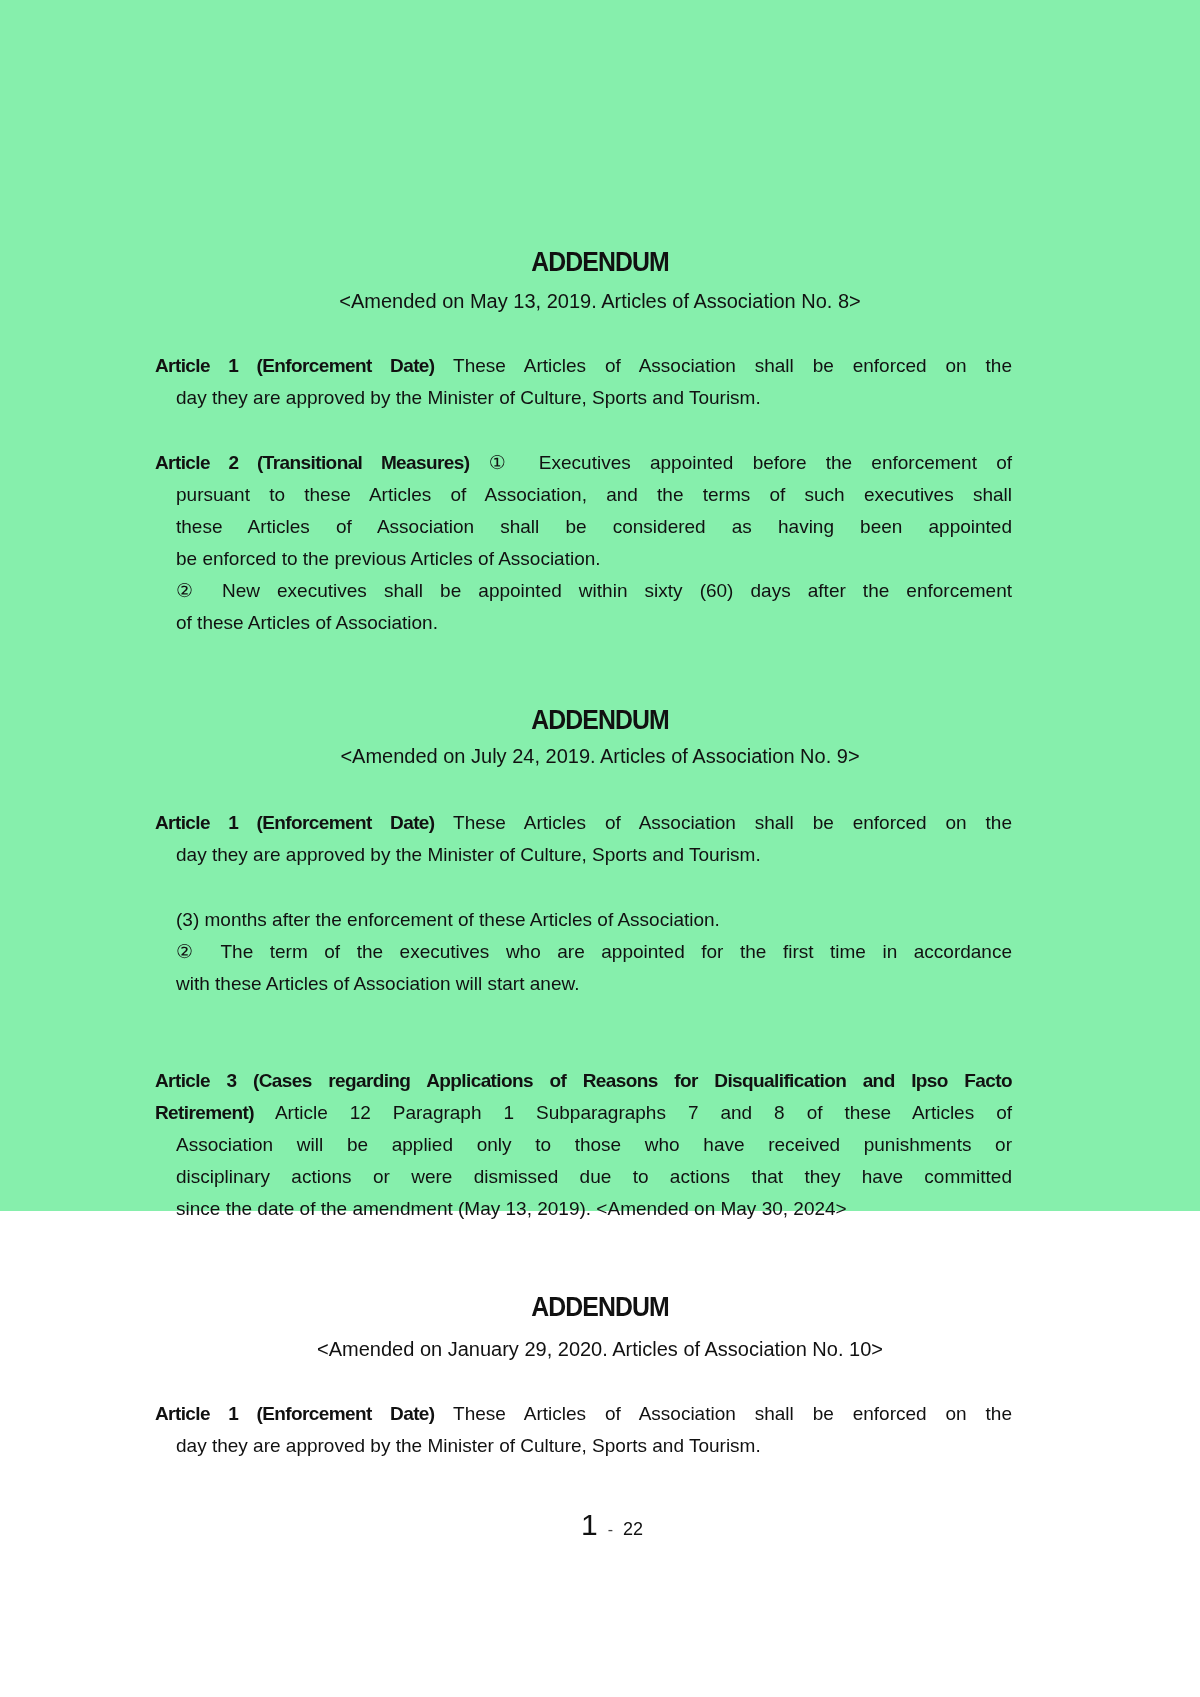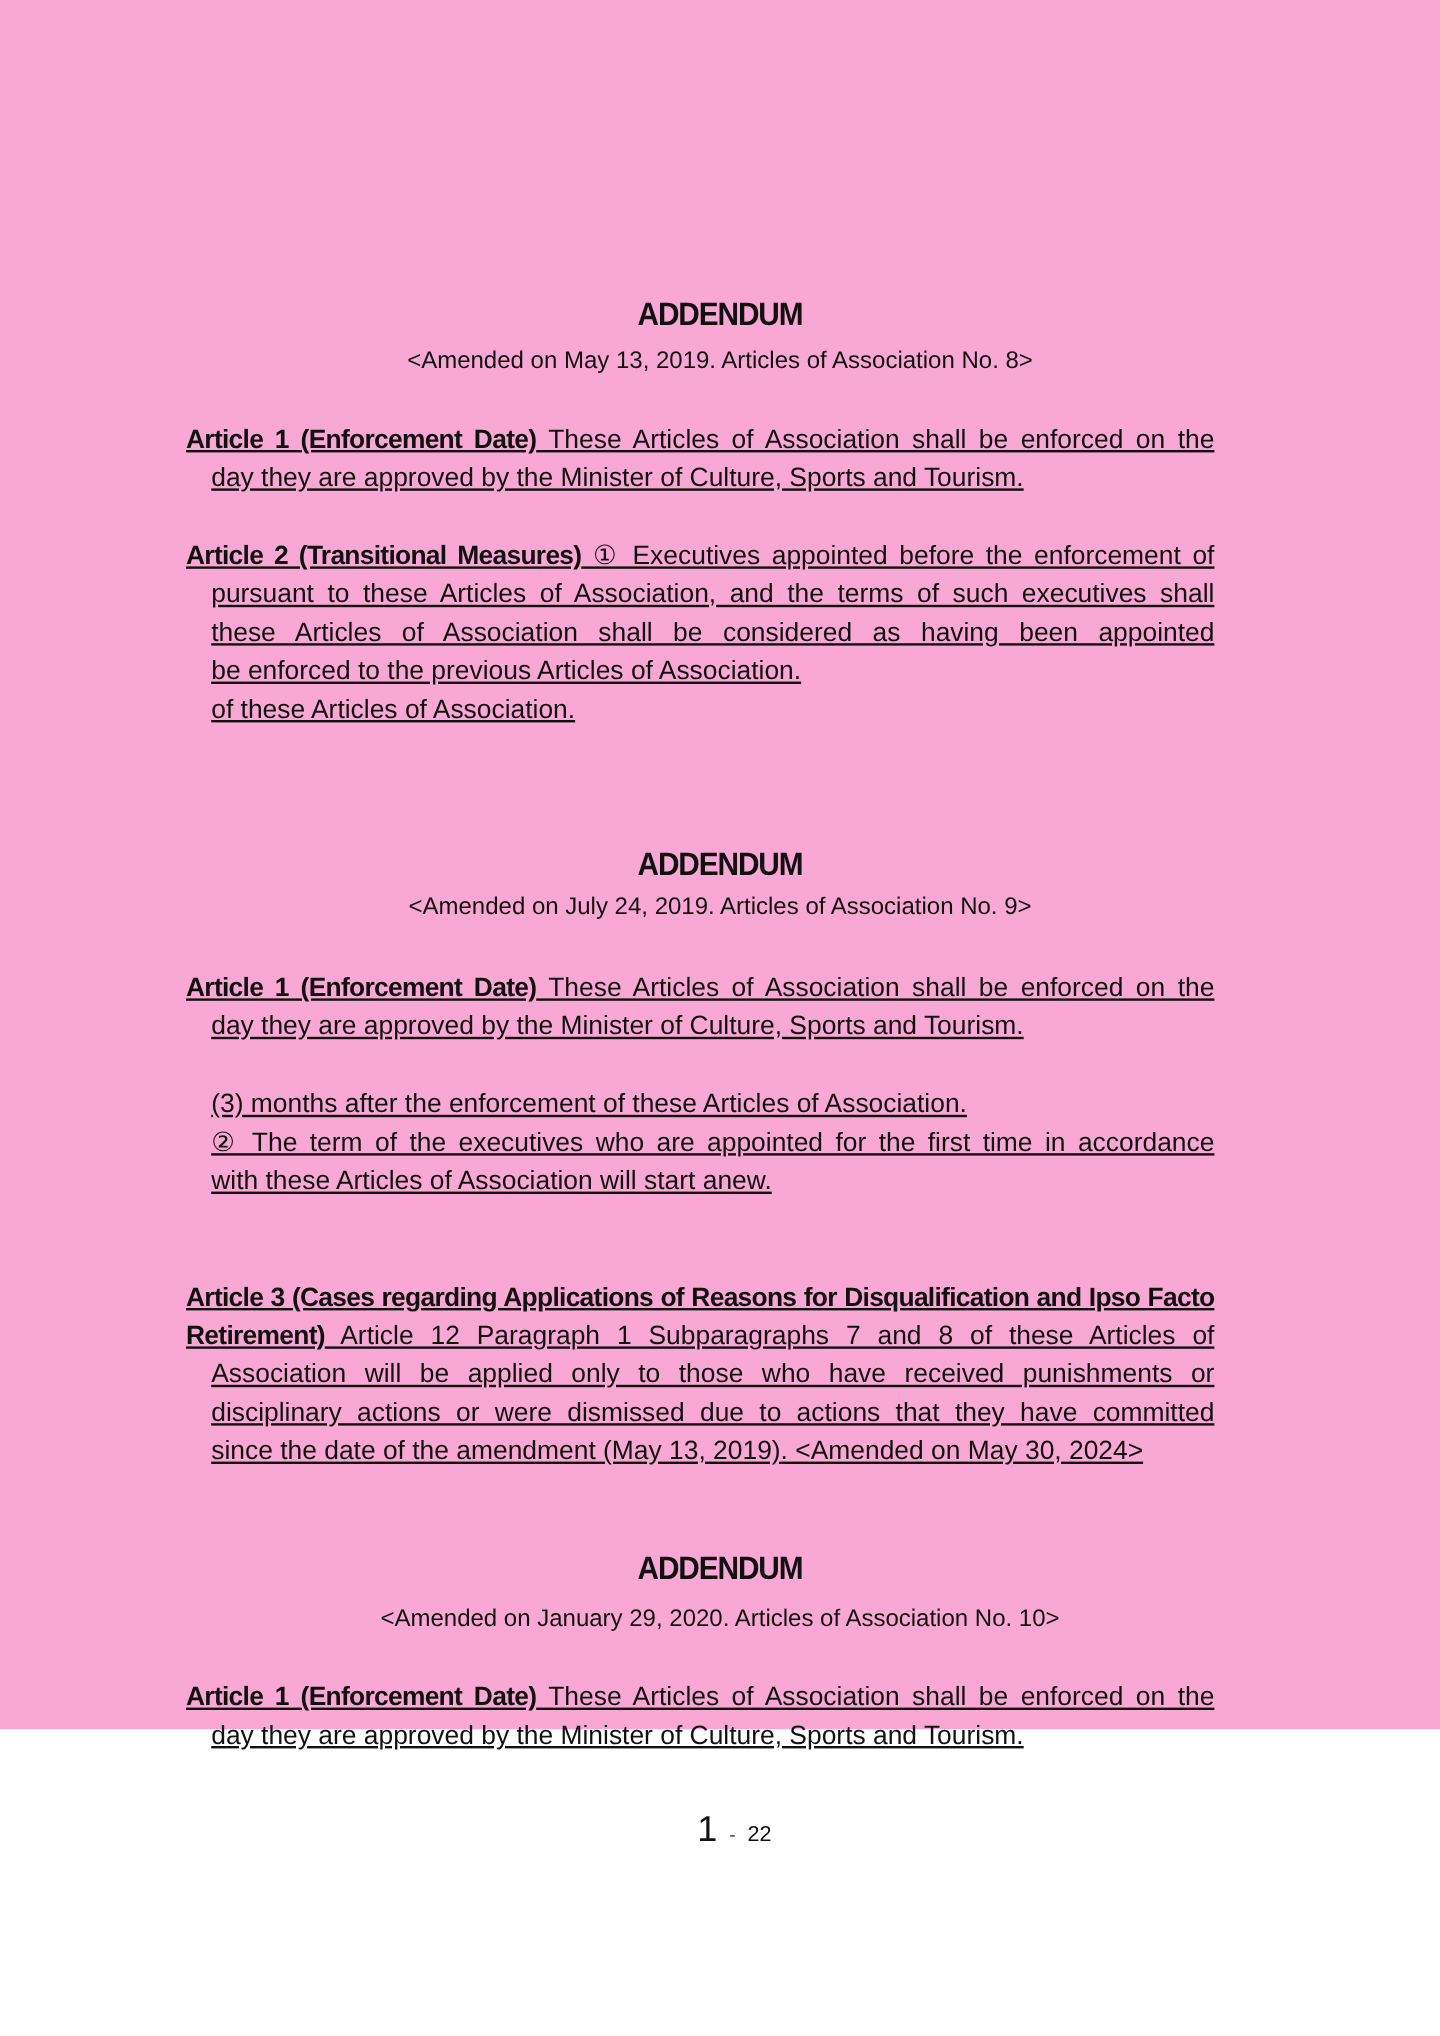--- a/index.html
+++ b/index.html
@@ -1,26 +1,26 @@
 <!DOCTYPE html>
 <html><head>
 <meta charset="utf-8">
 <style>
   html, body { margin: 0; padding: 0; background: #ffffff; }
   body { width: 1200px; height: 1697px; position: relative; overflow: hidden;
          font-family: "DejaVu Sans", sans-serif; color: #111111; }
-  .page { position: absolute; left: 0; top: 0; width: 1200px; height: 1441px; background: #f9a8d4; }
+  .page { position: absolute; left: 0; top: 0; width: 1200px; height: 1211px; background: #86efac; }
   .heading { position: absolute; left: 0; width: 1200px; text-align: center;
              font-family: "Liberation Sans", sans-serif; font-weight: bold; font-size: 27px;
              letter-spacing: -1px; transform: scaleX(0.92); transform-origin: center; line-height: 34px; }
   .subtitle { position: absolute; left: 0; width: 1200px; text-align: center;
               font-family: "Liberation Sans", sans-serif; font-size: 20px; line-height: 28px; }
   .para { position: absolute; left: 155px; width: 857px;
-          font-family: "Liberation Sans", sans-serif; font-size: 22px; line-height: 32px;
-          text-align: justify; text-align-last: left; text-decoration: underline; }
+          font-family: "Liberation Sans", sans-serif; font-size: 19px; line-height: 32px;
+          text-align: justify; text-align-last: left; }
   .line { display: block; height: 32px; white-space: nowrap; text-align: justify; text-align-last: justify; }
   .line.last { text-align-last: left; }
   .line.indent { padding-left: 21px; }
   .b { font-weight: bold; letter-spacing: -0.6px; }
   .footer { position: absolute; left: 0; width: 1200px; top: 1508px; text-align: center;
             font-family: "Liberation Sans", sans-serif; margin-left: 12px; }
   .pg-num { font-size: 30px; }
   .pg-sep { font-size: 16px; color: #444; margin: 0 10px; }
   .pg-total { font-size: 18px; }
 </style>
@@ -36,20 +36,21 @@
     <div class="para" style="top:350px">
       <span class="line"><span class="b">Article 1 (Enforcement Date)</span><span> These Articles of Association shall be enforced on the</span></span>
       <span class="line indent last">day they are approved by the Minister of Culture, Sports and Tourism.</span>
     </div>
 
     <div class="para" style="top:447px">
       <span class="line"><span class="b">Article 2 (Transitional Measures)</span><span> ① Executives appointed before the enforcement of</span></span>
       <span class="line indent">pursuant to these Articles of Association, and the terms of such executives shall</span>
       <span class="line indent">these Articles of Association shall be considered as having been appointed</span>
       <span class="line indent last">be enforced to the previous Articles of Association.</span>
+      <span class="line indent">② New executives shall be appointed within sixty (60) days after the enforcement</span>
       <span class="line indent last">of these Articles of Association.</span>
     </div>
   </section>
 
   <section>
     <div class="heading" style="top:703px">ADDENDUM</div>
     <div class="subtitle" style="top:742px">&lt;Amended on July 24, 2019. Articles of Association No. 9&gt;</div>
 
     <div class="para" style="top:807px">
       <span class="line"><span class="b">Article 1 (Enforcement Date)</span><span> These Articles of Association shall be enforced on the</span></span>

